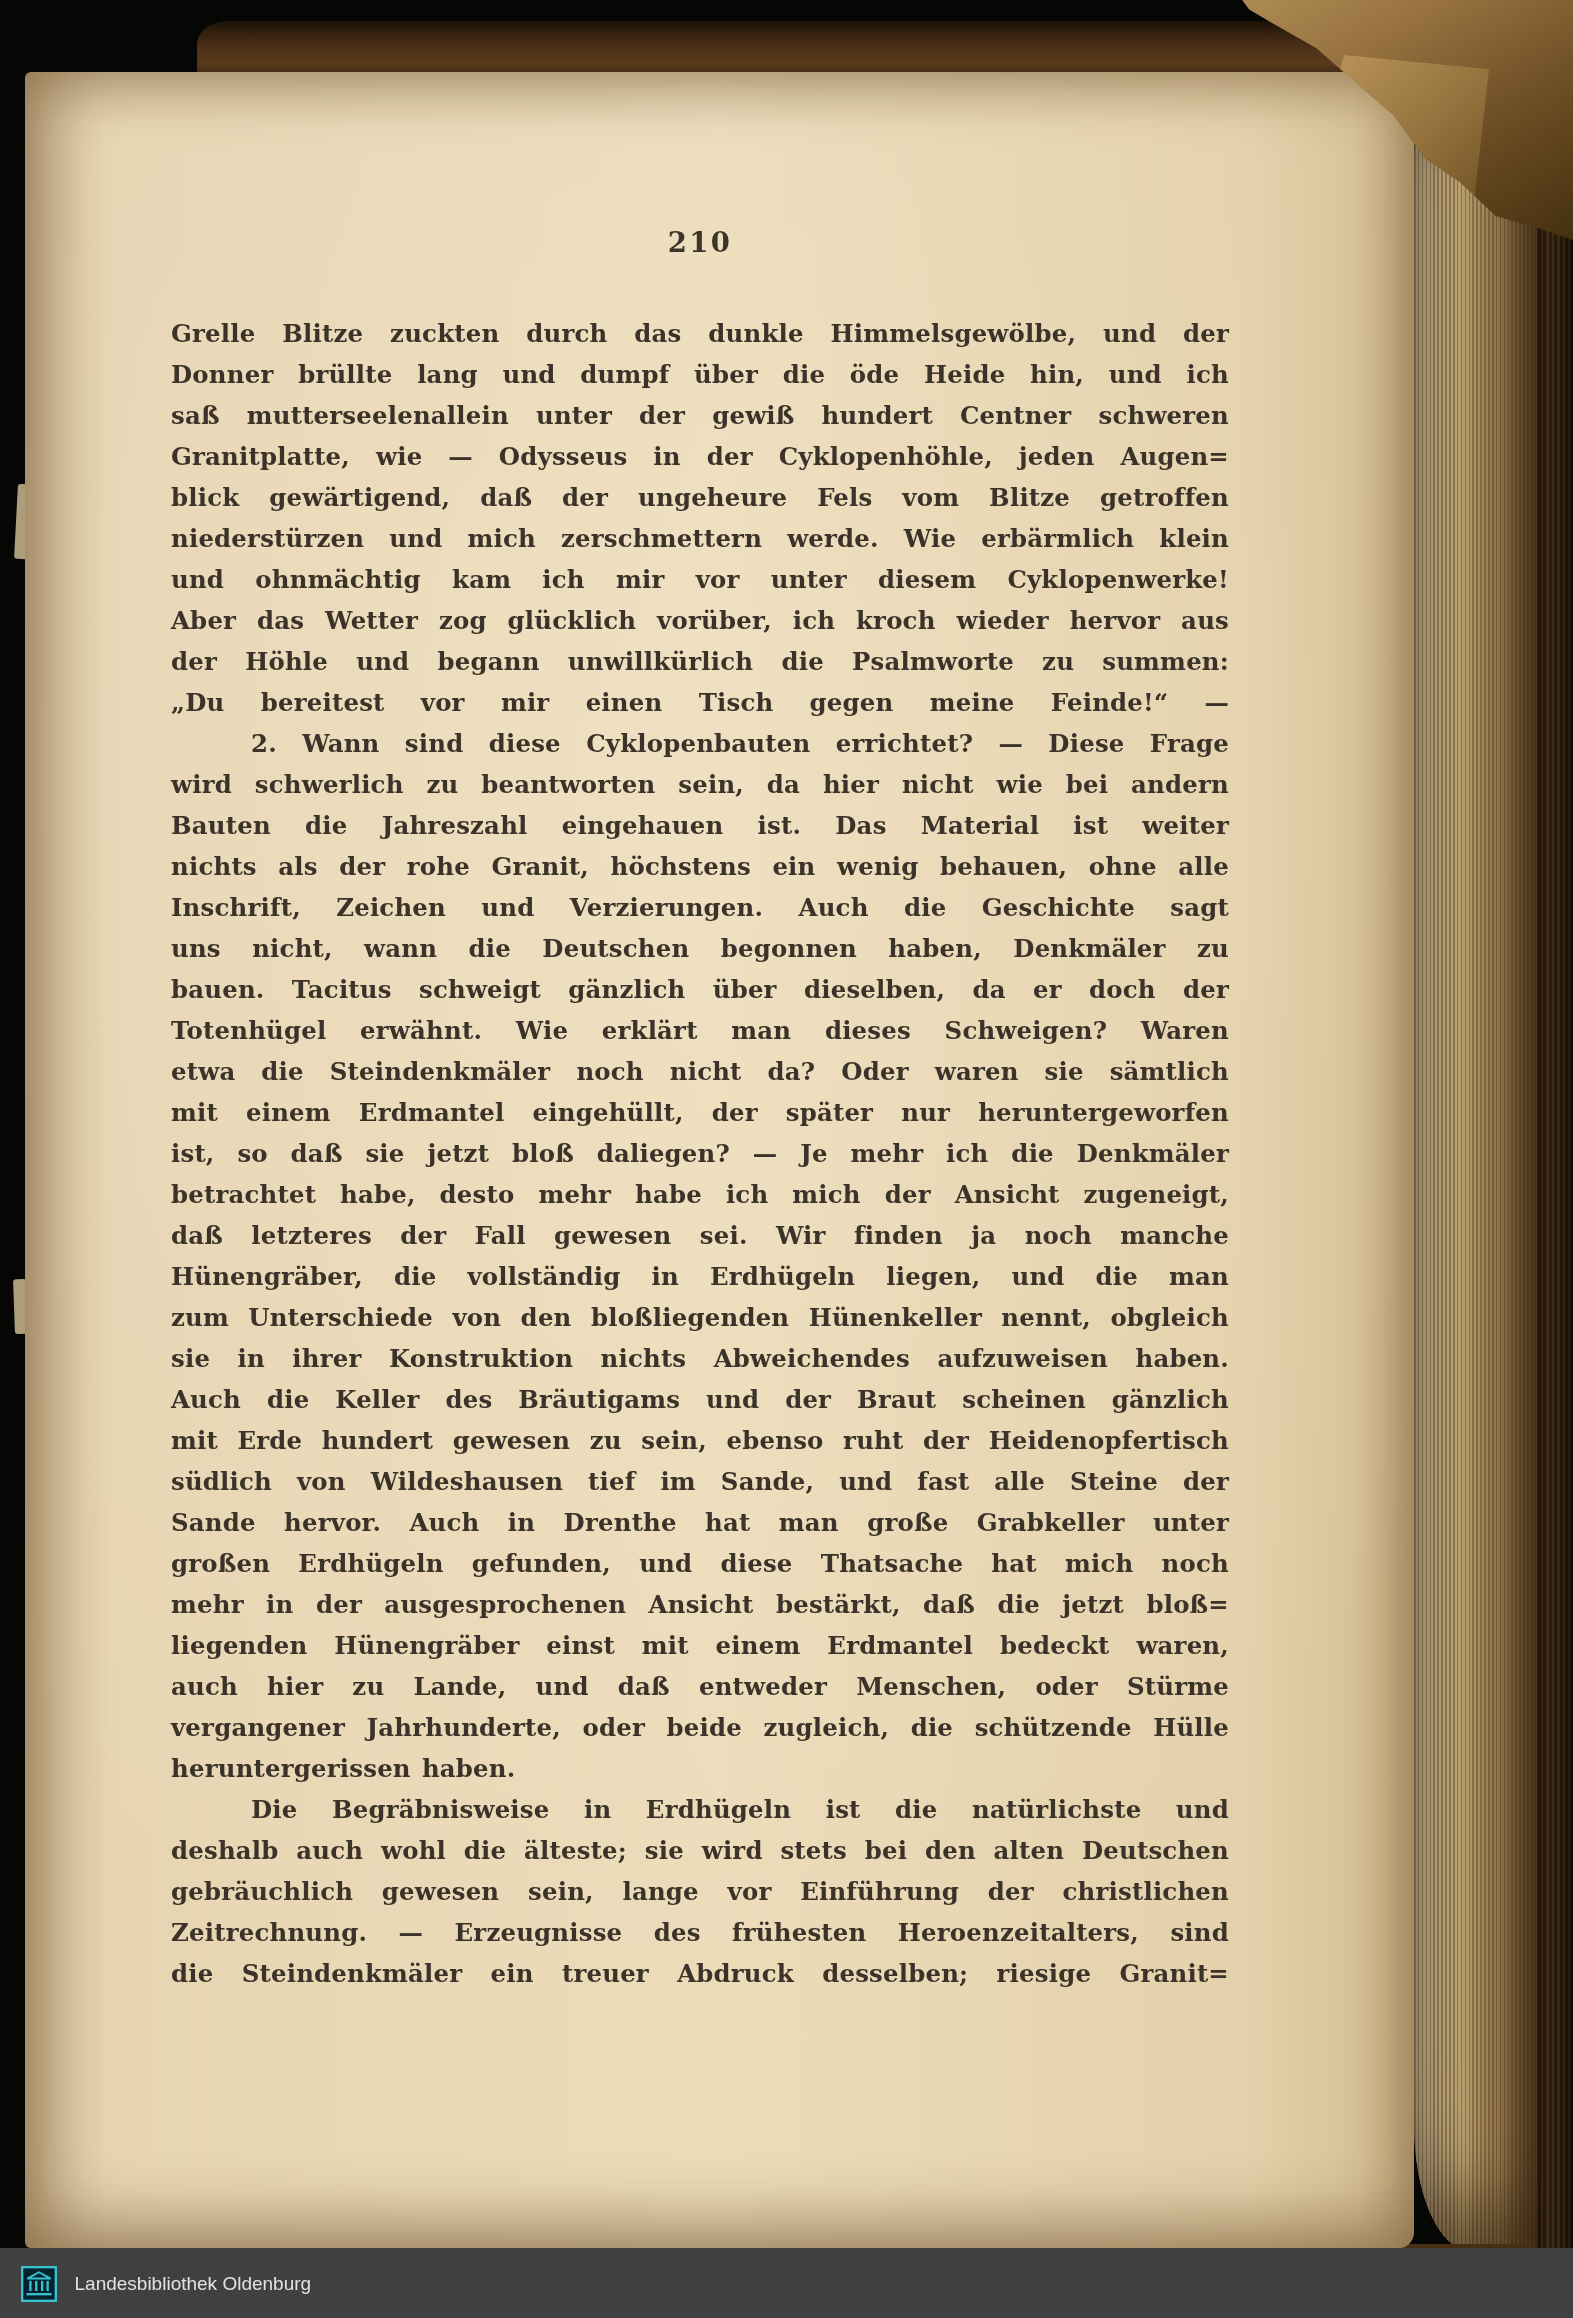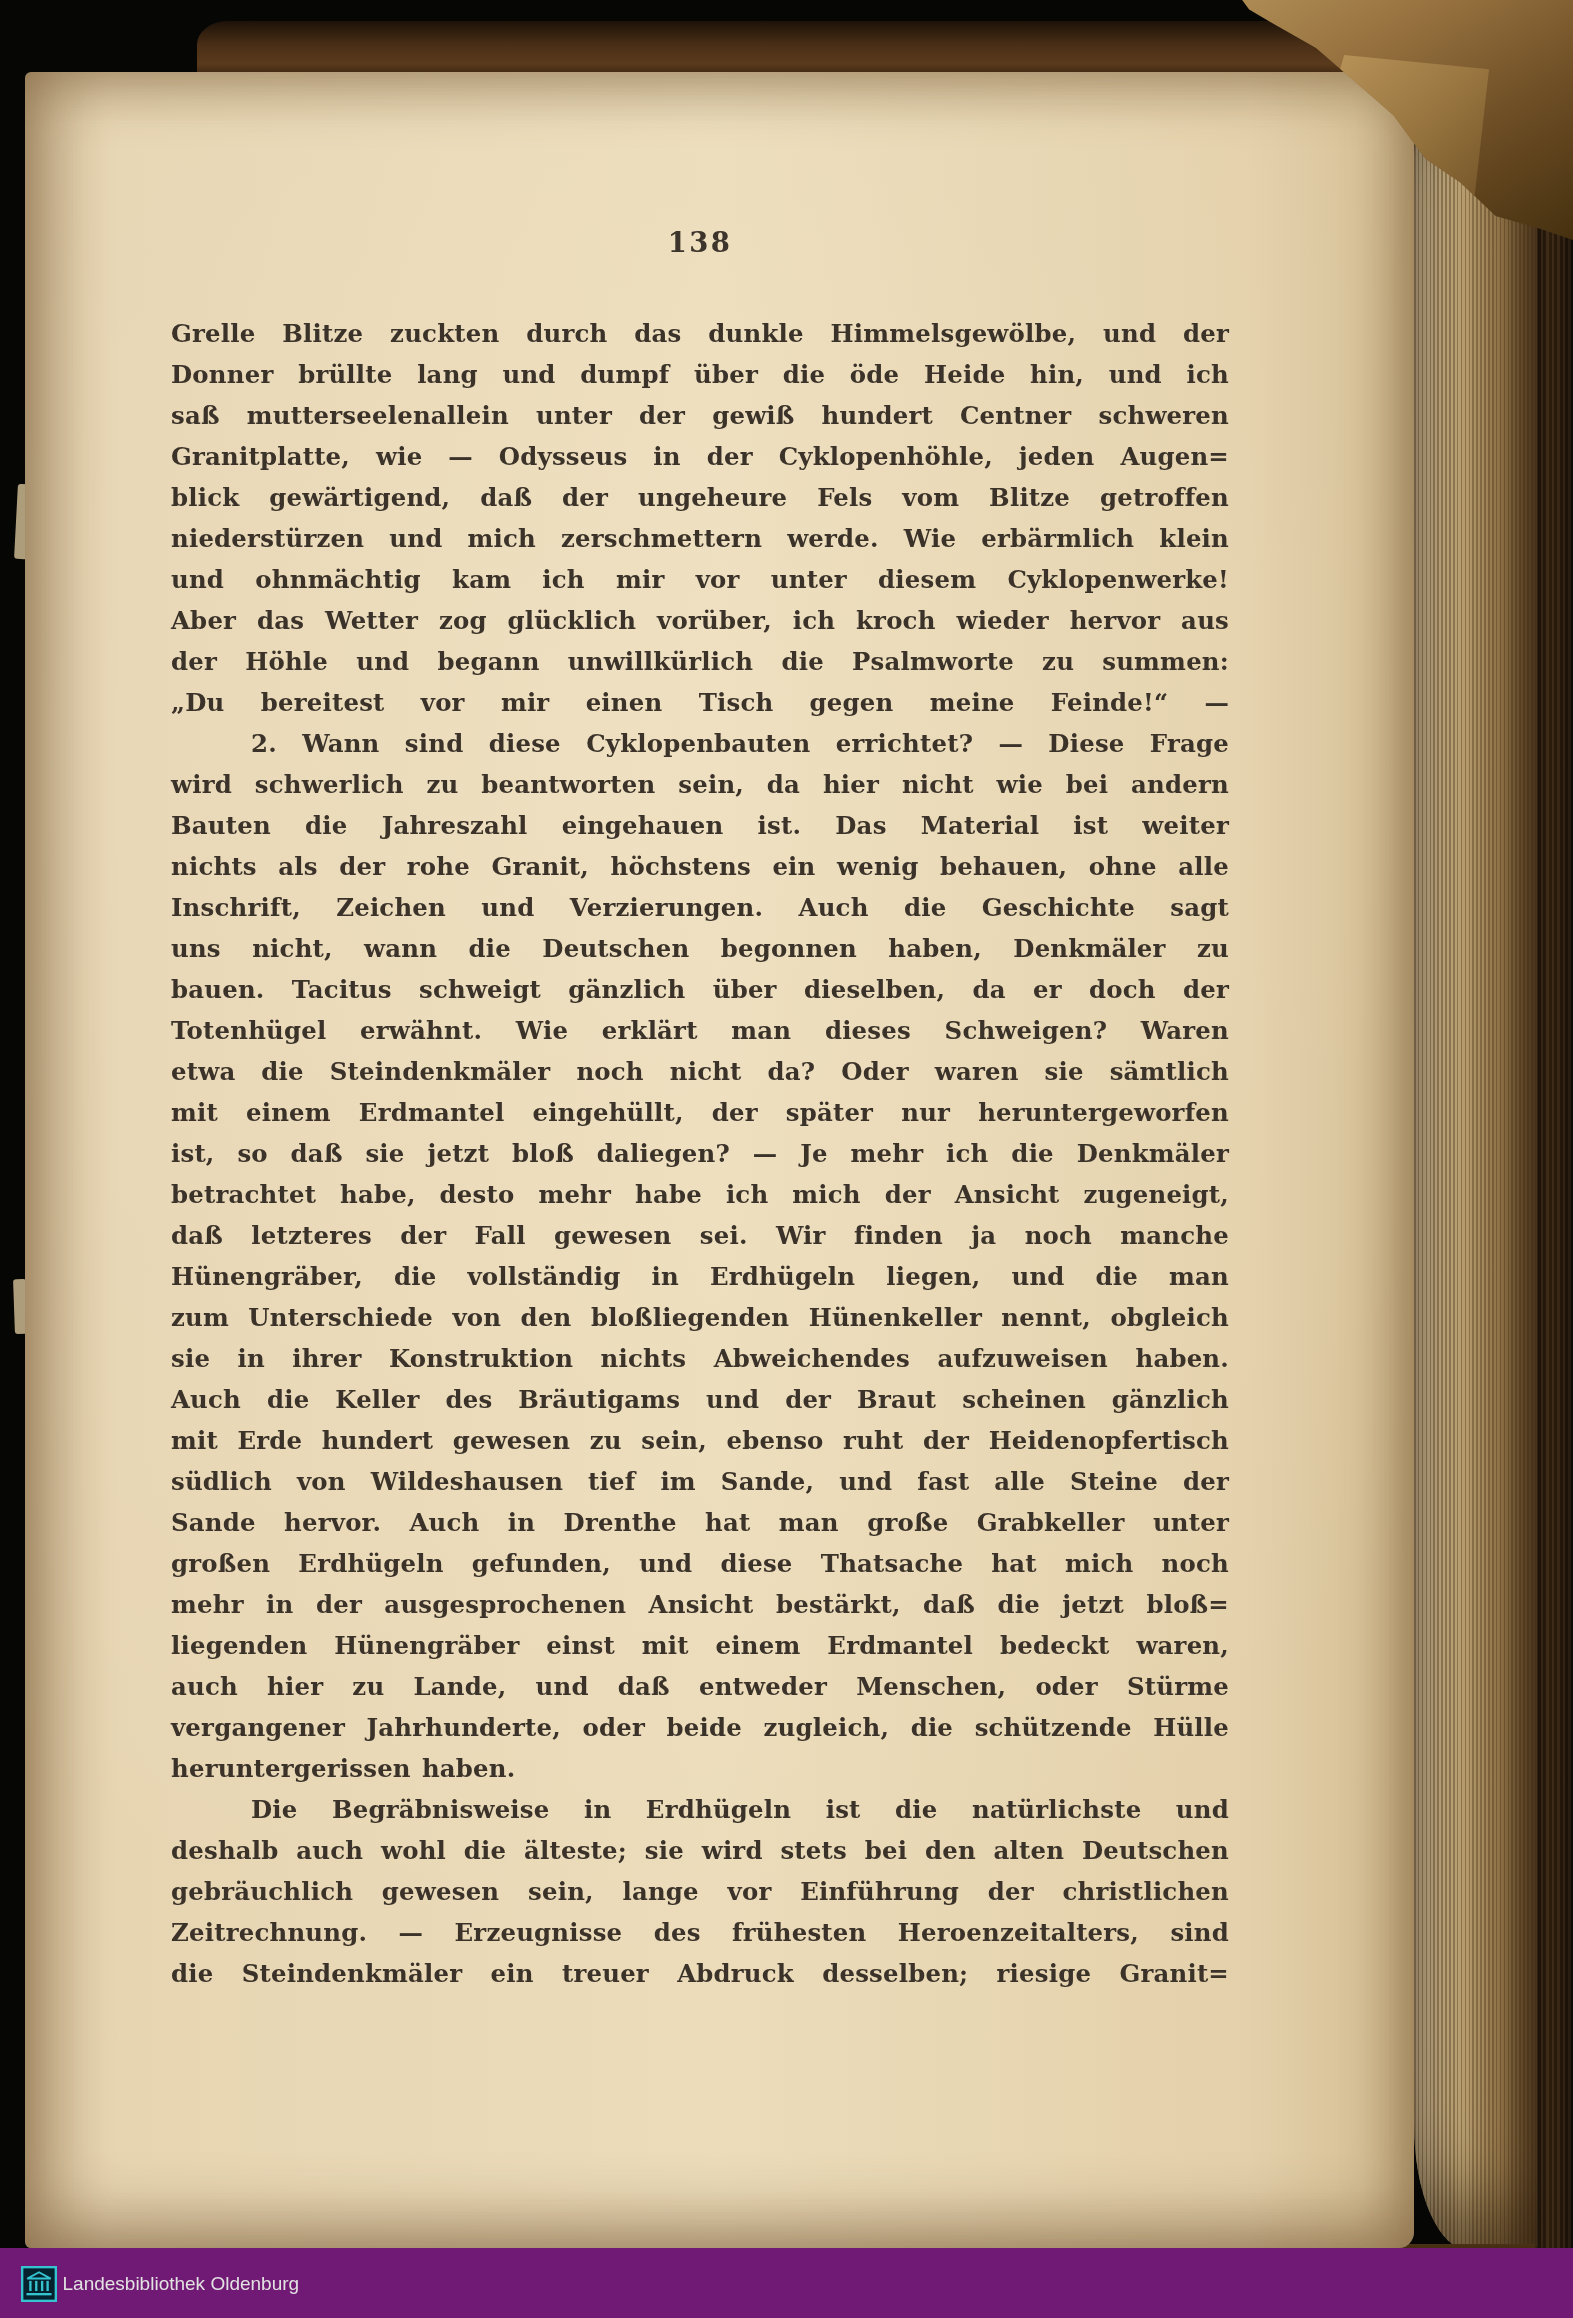--- a/index.html
+++ b/index.html
@@ -81,21 +81,21 @@
     font-weight:bold;word-spacing:2.4px;
     text-align:justify;text-align-last:justify;
     letter-spacing:0.2px;
   }
   .line.indent{text-indent:80px;}
   .line.last{text-align-last:left;}
 
   
   .footer{
     position:absolute;left:0;bottom:0;width:1574px;height:71px;
-    background:#701a75;display:flex;align-items:center;gap:6px;
+    background:#404040;display:flex;align-items:center;gap:18px;
     padding-left:20.5px;box-sizing:border-box;
   }
   .logo{width:36px;height:36px;flex:0 0 auto;}
   .footer-label{
     font-family:"Liberation Sans", sans-serif;
     font-size:19px;color:#e2e2e2;
   }
 </style>
 </head>
 <body>
@@ -103,21 +103,21 @@
 <div>
 
   <div class="top-edge"></div>
   <div class="spine"></div>
   <div class="fore-edge"></div>
   <div class="bottom-edge"></div>
   <div class="sliver s1"></div>
   <div class="sliver s2"></div>
 
   <div class="page">
-    <div class="page-number">138</div>
+    <div class="page-number">210</div>
     <div class="text-block">
         <div class="line">Grelle Blitze zuckten durch das dunkle Himmelsgewölbe, und der</div>
         <div class="line">Donner brüllte lang und dumpf über die öde Heide hin, und ich</div>
         <div class="line">saß mutterseelenallein unter der gewiß hundert Centner schweren</div>
         <div class="line">Granitplatte, wie — Odysseus in der Cyklopenhöhle, jeden Augen=</div>
         <div class="line">blick gewärtigend, daß der ungeheure Fels vom Blitze getroffen</div>
         <div class="line">niederstürzen und mich zerschmettern werde.  Wie erbärmlich klein</div>
         <div class="line">und ohnmächtig kam ich mir vor unter diesem Cyklopenwerke!</div>
         <div class="line">Aber das Wetter zog glücklich vorüber, ich kroch wieder hervor aus</div>
         <div class="line">der Höhle und begann unwillkürlich die Psalmworte zu summen:</div>

